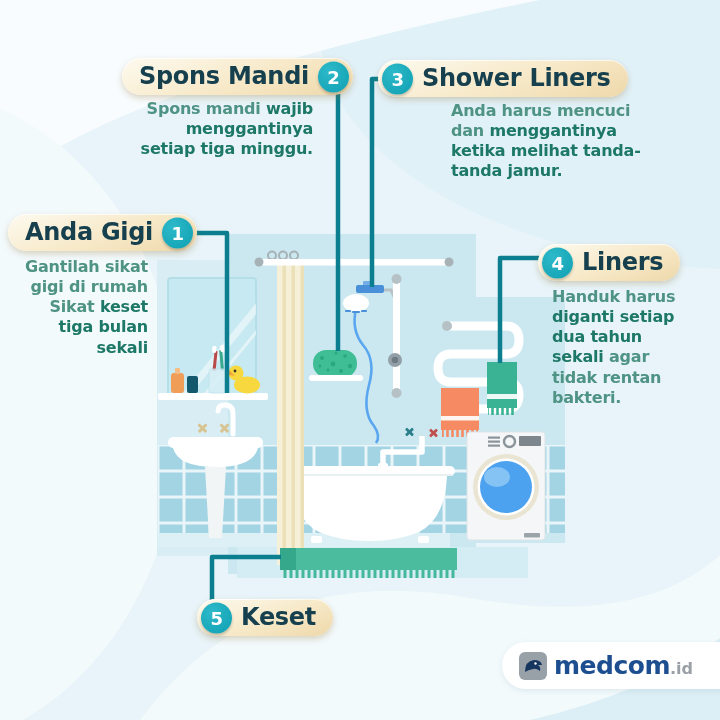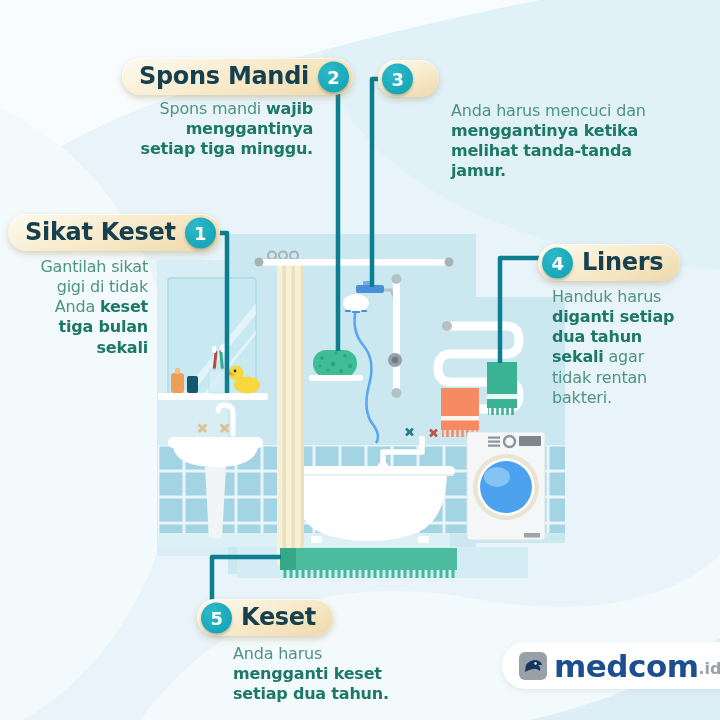--- a/index.html
+++ b/index.html
@@ -12,27 +12,27 @@
     background:linear-gradient(160deg,#fdfaef 0%,#f7e9c8 55%,#eed8aa 100%);
     box-shadow:0 3px 6px rgba(150,120,60,.30), 0 1px 0 rgba(255,255,255,.7) inset;
     color:#17404f;font-weight:bold;font-size:24px;white-space:nowrap;letter-spacing:-0.3px;}
   .pill.numR{padding:0 44px 0 17px;}
   .pill.numL{padding:0 17px 0 44px;}
   .badge{position:absolute;top:50%;transform:translateY(-50%);width:31px;height:31px;
     border-radius:50%;background:radial-gradient(circle at 35% 30%,#2db9c9,#0fa0b2);
     color:#fff;font-weight:bold;font-size:18px;display:flex;align-items:center;justify-content:center;
     box-shadow:0 2px 3px rgba(0,0,0,.22);}
   .badge.r{right:4px;} .badge.l{left:4px;}
-  .desc{position:absolute;font-size:16px;line-height:1.26;color:#4e9383;letter-spacing:-0.2px;margin:0;}
+  .desc{position:absolute;font-size:16px;line-height:1.26;color:#4e9383;letter-spacing:-0.2px;margin:0;font-weight:bold;}
   .desc b{color:#1d7867;}
   .ta-r{text-align:right;}
   .logobar{position:absolute;left:502px;top:642px;width:250px;height:47px;background:#ffffff;
     border-radius:24px;display:flex;align-items:center;padding-left:17px;box-sizing:border-box;
     box-shadow:0 2px 6px rgba(120,160,180,.18);}
-  .logobar .brand{font-size:31px;font-weight:bold;color:#1d4e8f;margin-left:7px;letter-spacing:-0.5px;}
+  .logobar .brand{font-size:25px;font-weight:bold;color:#1d4e8f;margin-left:7px;letter-spacing:-0.5px;}
   .logobar .suffix{font-size:16px;font-weight:bold;color:#9aa0a6;margin-top:5px;}
 </style>
 </head>
 <body>
 
 <div class="stage">
 
   <svg class="bg" width="720" height="720" viewBox="0 0 720 720">
     <rect width="720" height="720" fill="#e8f4f9"></rect>
     <ellipse cx="760" cy="30" rx="440" ry="240" fill="#e1f1f8"></ellipse>
@@ -221,57 +221,55 @@
     <g stroke="#0b7e8f" stroke-width="4.5" fill="none" stroke-linejoin="round">
       <polyline points="190,233 227,233 227,393"></polyline>
       <polyline points="302,77 338,77 338,351"></polyline>
       <polyline points="400,79 372,79 372,287"></polyline>
       <polyline points="550,258 500,258 500,363"></polyline>
       <polyline points="281,557 212,557 212,606"></polyline>
     </g>
   </svg>
 
   <div class="pill numR" style="left:8px;top:214px;">
-    <span>Sikat Keset</span>
+    <span>Anda Gigi</span>
     <span class="badge r">1</span>
   </div>
   <p class="desc ta-r" style="left:18px;top:257px;width:130px;">
-    <span>Gantilah sikat gigi di tidak Anda </span><b>keset tiga bulan sekali</b><span></span>
+    <span>Gantilah sikat gigi di rumah Sikat </span><b>keset tiga bulan sekali</b><span></span>
   </p>
 
   <div class="pill numR" style="left:122px;top:58px;">
     <span>Spons Mandi</span>
     <span class="badge r">2</span>
   </div>
   <p class="desc ta-r" style="left:128px;top:99px;width:185px;">
     <span>Spons mandi </span><b>wajib menggantinya setiap tiga minggu.</b><span></span>
   </p>
 
   <div class="pill numL" style="left:378px;top:60px;">
+    <span>Shower Liners</span>
     <span class="badge l">3</span>
   </div>
   <p class="desc" style="left:419px;top:101px;width:195px;margin-left:32px;">
     <span>Anda harus mencuci dan </span><b>menggantinya ketika melihat tanda-tanda jamur.</b><span></span>
   </p>
 
   <div class="pill numL" style="left:538px;top:244px;">
     <span>Liners</span>
     <span class="badge l">4</span>
   </div>
   <p class="desc" style="left:552px;top:287px;width:132px;">
     <span>Handuk harus </span><b>diganti setiap dua tahun sekali</b><span> agar tidak rentan bakteri.</span>
   </p>
 
   <div class="pill numL" style="left:197px;top:599px;">
     <span>Keset</span>
     <span class="badge l">5</span>
   </div>
-  <p class="desc" style="left:233px;top:644px;width:175px;">
-    <span>Anda harus </span><b>mengganti keset setiap dua tahun.</b><span></span>
-  </p>
 
   <div class="logobar">
     <svg width="28" height="28" viewBox="0 0 28 28">
       <rect width="28" height="28" rx="6" fill="#98a1a8"></rect>
       <path d="M6 20 Q6 9 15 8 Q22 8 23 13 L19 13 Q22 15 21 19 Q17 16 14 17 Q9 18 6 20 Z" fill="#16365f"></path>
       <circle cx="16.5" cy="11.5" r="1.2" fill="#ffffff"></circle>
     </svg>
     <span class="brand">medcom</span>
     <span class="suffix">.id</span>
   </div>

